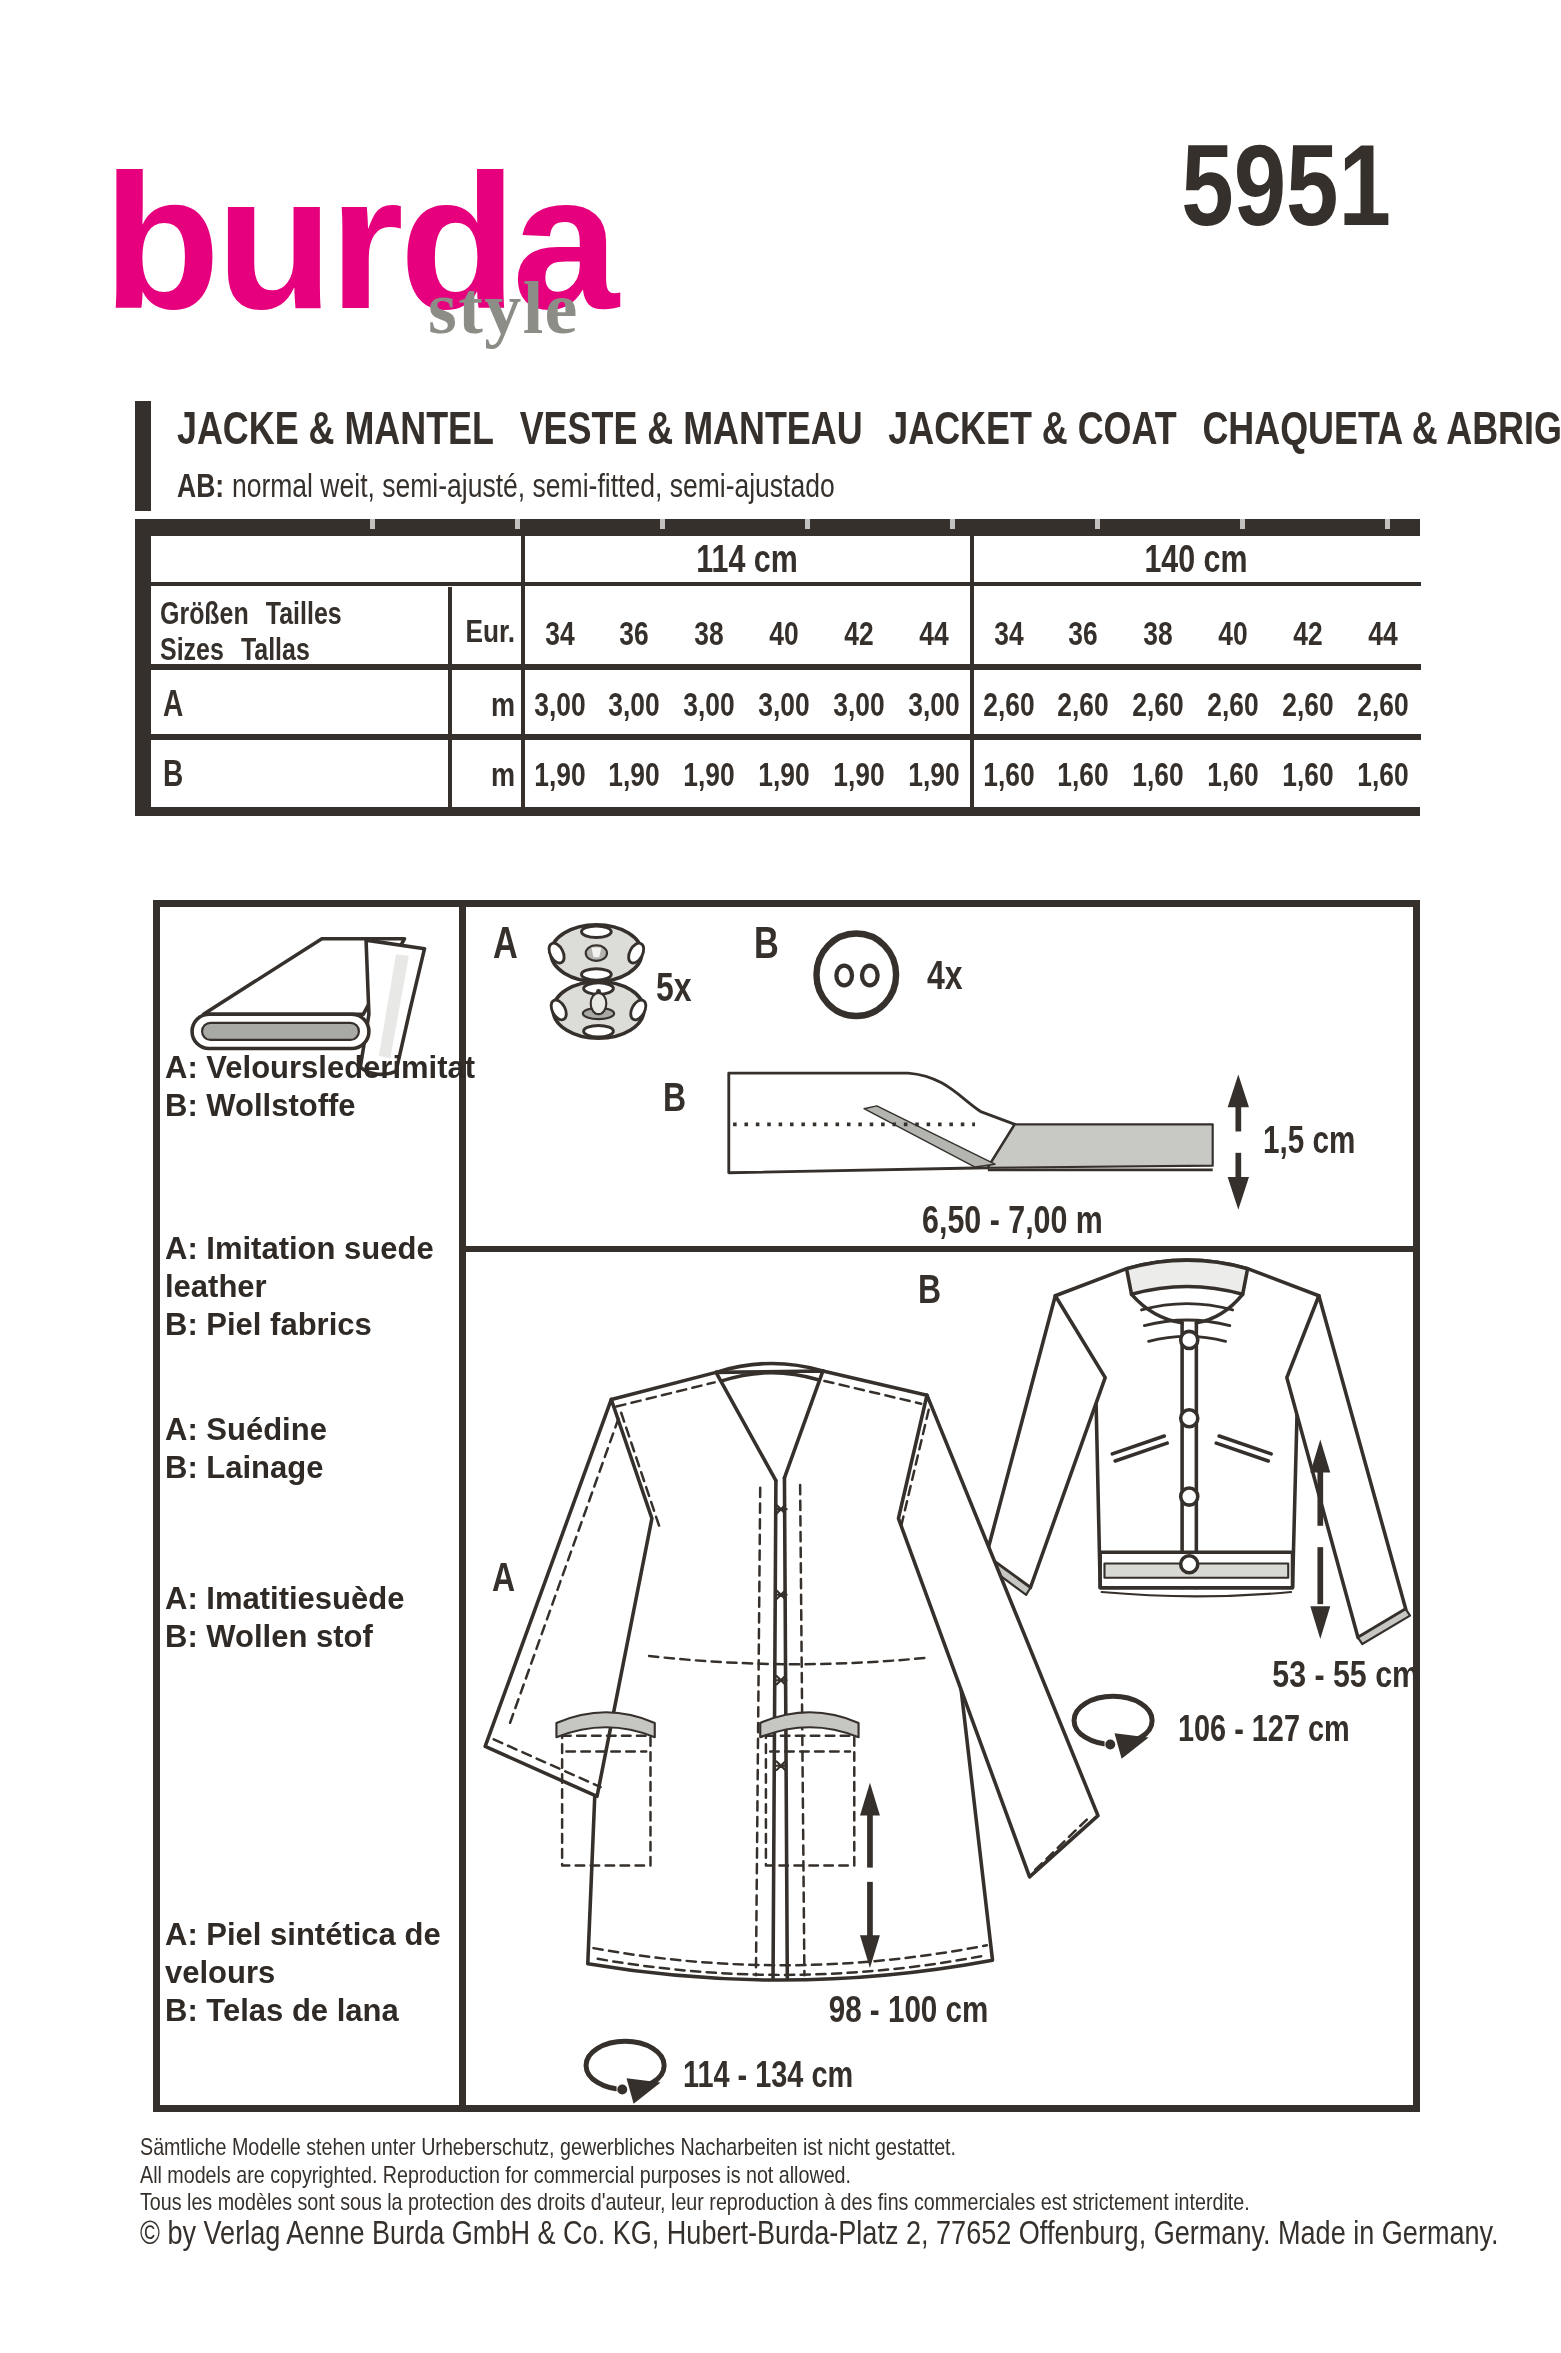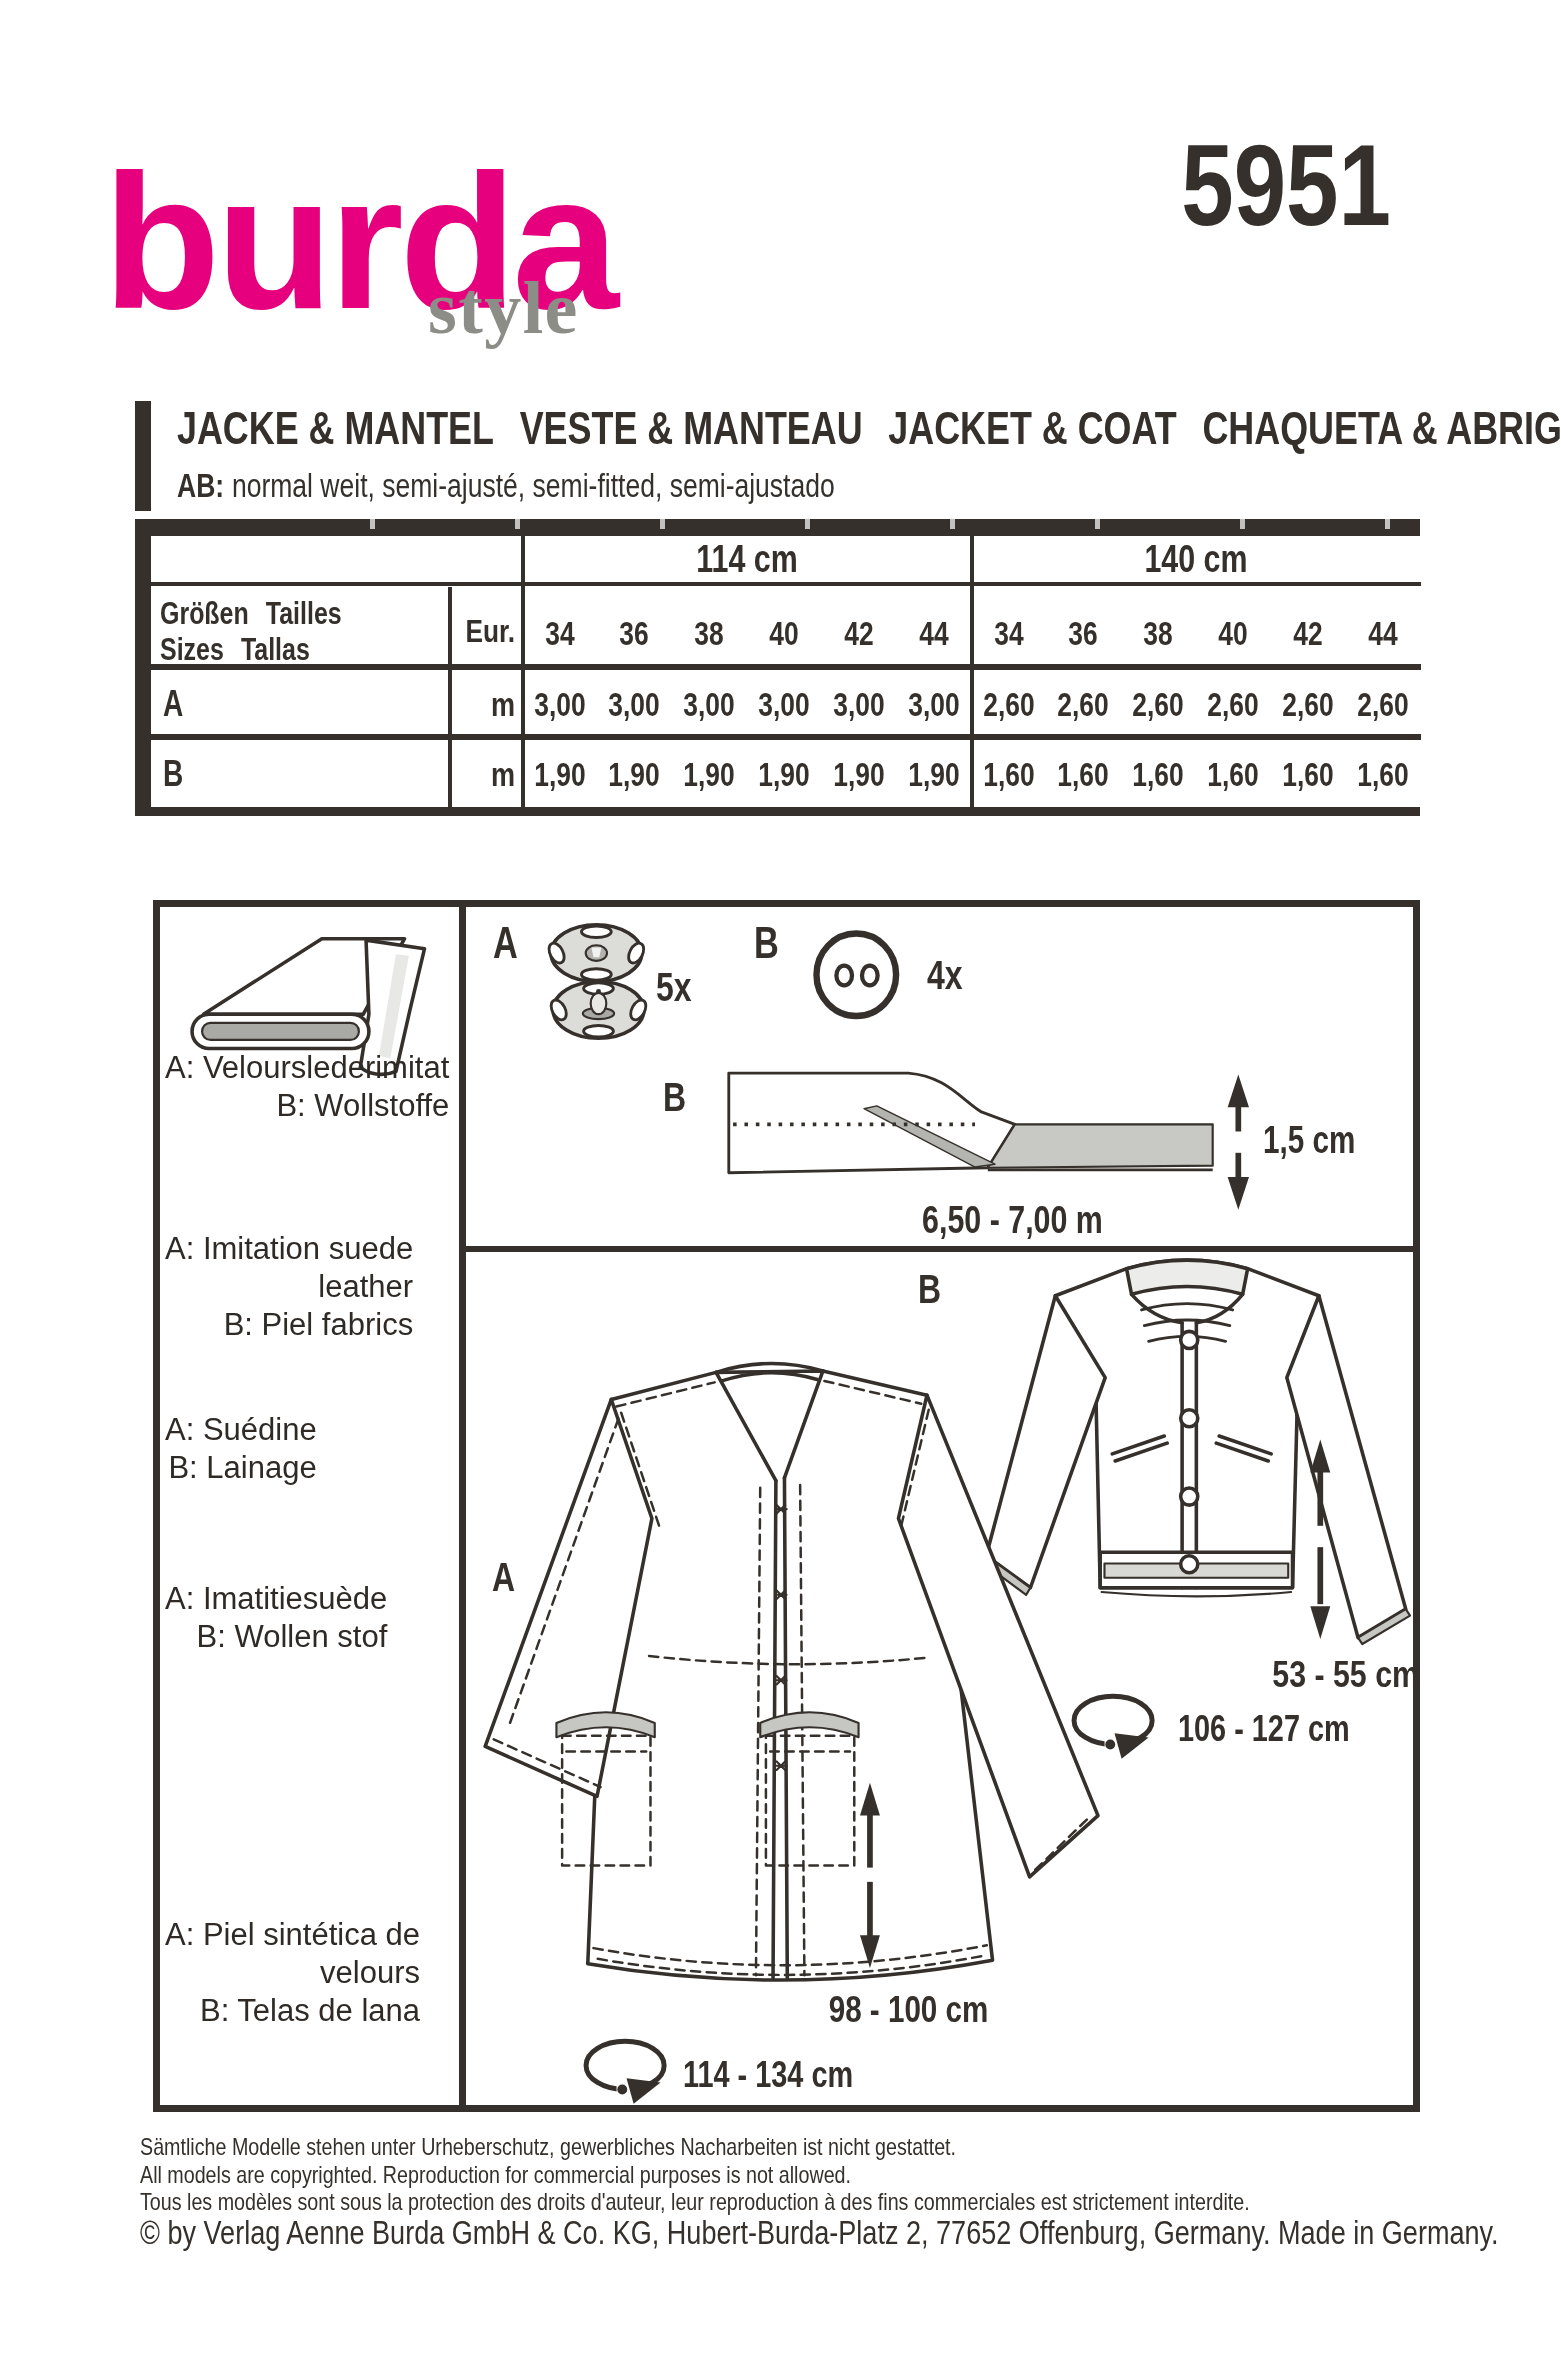--- a/index.html
+++ b/index.html
@@ -7,21 +7,21 @@
   .page { position:relative; width:1561px; height:2354px; background:#fff;
           font-family:"Liberation Sans", sans-serif; color:#35302b; overflow:hidden; }
   .abs { position:absolute; }
   .ln  { position:absolute; background:#35302b; }
   .b   { font-weight:700; }
   .r   { font-weight:400; }
   .cxl { transform:scaleX(.78); transform-origin:0 50%; white-space:nowrap; }
   .cxc { transform:scaleX(.80); transform-origin:50% 50%; white-space:nowrap; text-align:center; }
   .cxr { transform:scaleX(.82); transform-origin:100% 50%; white-space:nowrap; text-align:right; }
   .wsp { word-spacing:13px; }
-  .fabtxt { font-size:31px; line-height:38px; font-weight:400; color:#2f2a26;text-align:right; }
+  .fabtxt { font-size:31px; line-height:38px; font-weight:700; color:#2f2a26; }
   svg { position:absolute; display:block; }
 </style>
 </head>
 <body>
 
 <div class="page">
 
   <div class="abs b" style="left:103px;top:146px;font-size:192px;line-height:192px;letter-spacing:-4.3px;color:#e6007d;text-align:right;">burda</div>
   <div class="abs" style="left:428px;top:271px;font-family:'Liberation Serif',serif;font-weight:700;font-size:74px;line-height:74px;color:#8d8d87;letter-spacing:1.4px;text-align:right;">style</div>
   <div class="abs b cxr" style="left:1083px;top:128px;width:308px;font-size:115px;line-height:115px;">5951</div>

